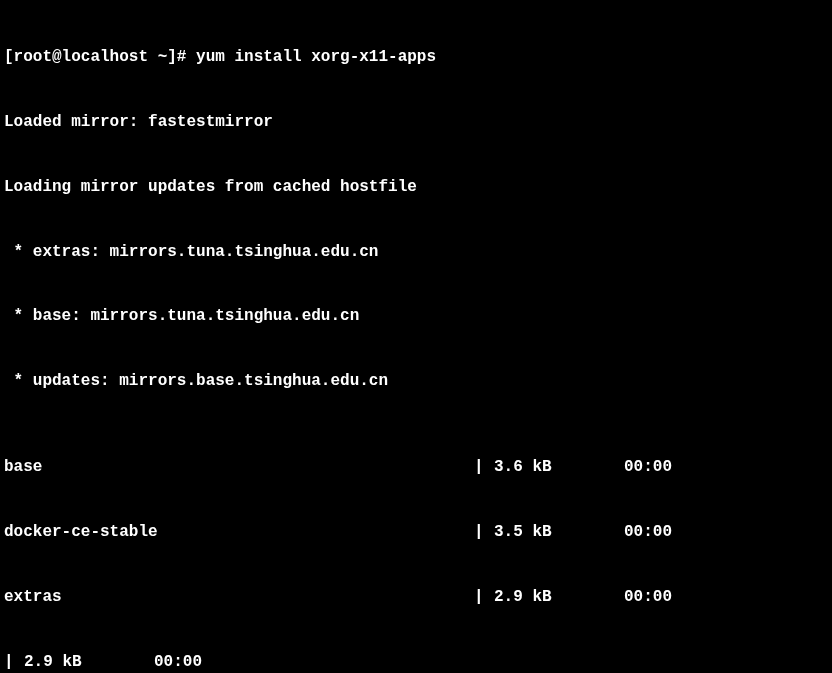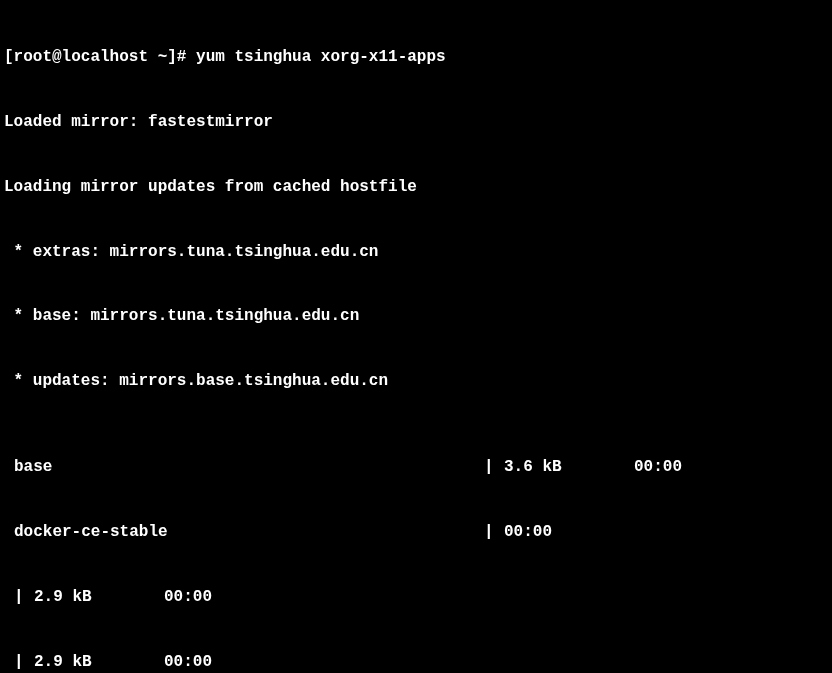--- a/index.html
+++ b/index.html
@@ -20,53 +20,52 @@
       font-weight: bold;
     }
     .terminal {
       white-space: pre;
     }
     .line {
       display: block;
     }
     .repo-line {
       display: flex;
-      margin-left: 10px;
     }
     .repo-name {
       width: 470px;
     }
     .repo-pipe {
       width: 20px;
     }
     .repo-size {
       width: 130px;
     }
     .repo-time {
     }
   </style>
 </head>
 <body>
 
 <div class="terminal">
-  <span class="line"><span>[root@localhost ~]# </span><span>yum tsinghua xorg-x11-apps</span></span>
+  <span class="line"><span>[root@localhost ~]# </span><span>yum install xorg-x11-apps</span></span>
   <span class="line">Loaded mirror: fastestmirror</span>
   <span class="line">Loading mirror updates from cached hostfile</span>
   <span class="line"> * extras: mirrors.tuna.tsinghua.edu.cn</span>
   <span class="line"> * base: mirrors.tuna.tsinghua.edu.cn</span>
   <span class="line"> * updates: mirrors.base.tsinghua.edu.cn</span>
 
   <span class="line repo-line">
     <span class="repo-name">base</span><span class="repo-pipe">| </span><span class="repo-size">3.6 kB</span><span class="repo-time">00:00</span>
   </span>
   <span class="line repo-line">
-    <span class="repo-name">docker-ce-stable</span><span class="repo-pipe">| </span><span class="repo-time">00:00</span>
+    <span class="repo-name">docker-ce-stable</span><span class="repo-pipe">| </span><span class="repo-size">3.5 kB</span><span class="repo-time">00:00</span>
   </span>
   <span class="line repo-line">
-    <span class="repo-pipe">| </span><span class="repo-size">2.9 kB</span><span class="repo-time">00:00</span>
+    <span class="repo-name">extras</span><span class="repo-pipe">| </span><span class="repo-size">2.9 kB</span><span class="repo-time">00:00</span>
   </span>
   <span class="line repo-line">
     <span class="repo-pipe">| </span><span class="repo-size">2.9 kB</span><span class="repo-time">00:00</span>
   </span>
 
   
   
   
   
   

